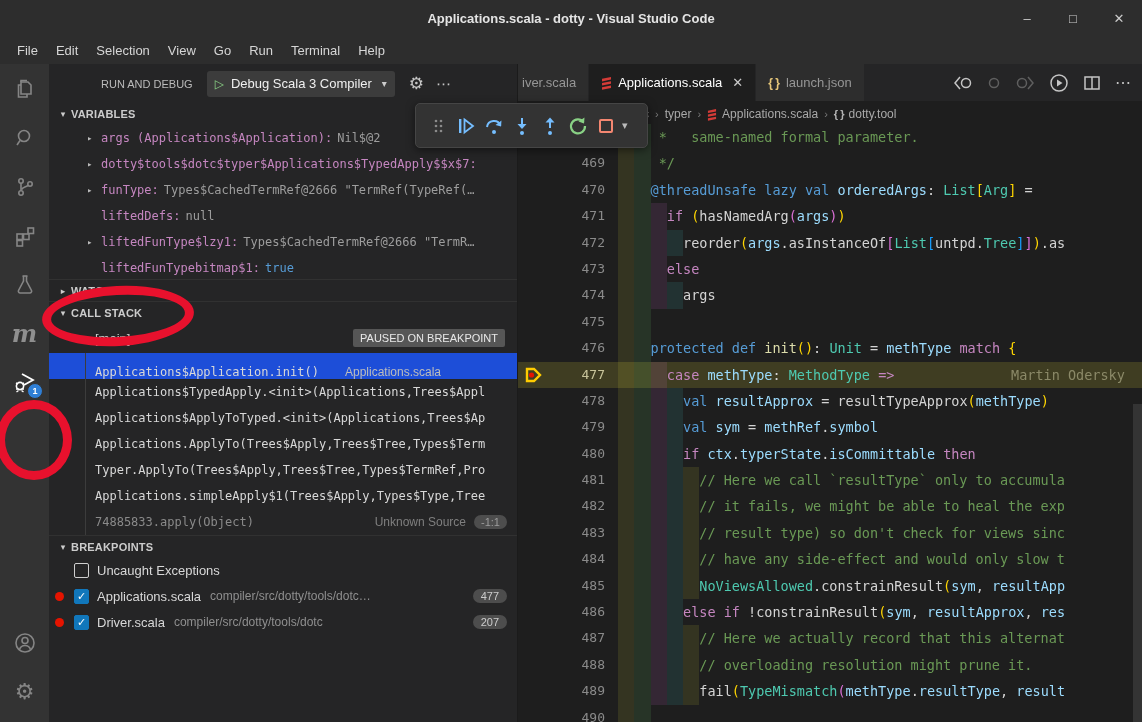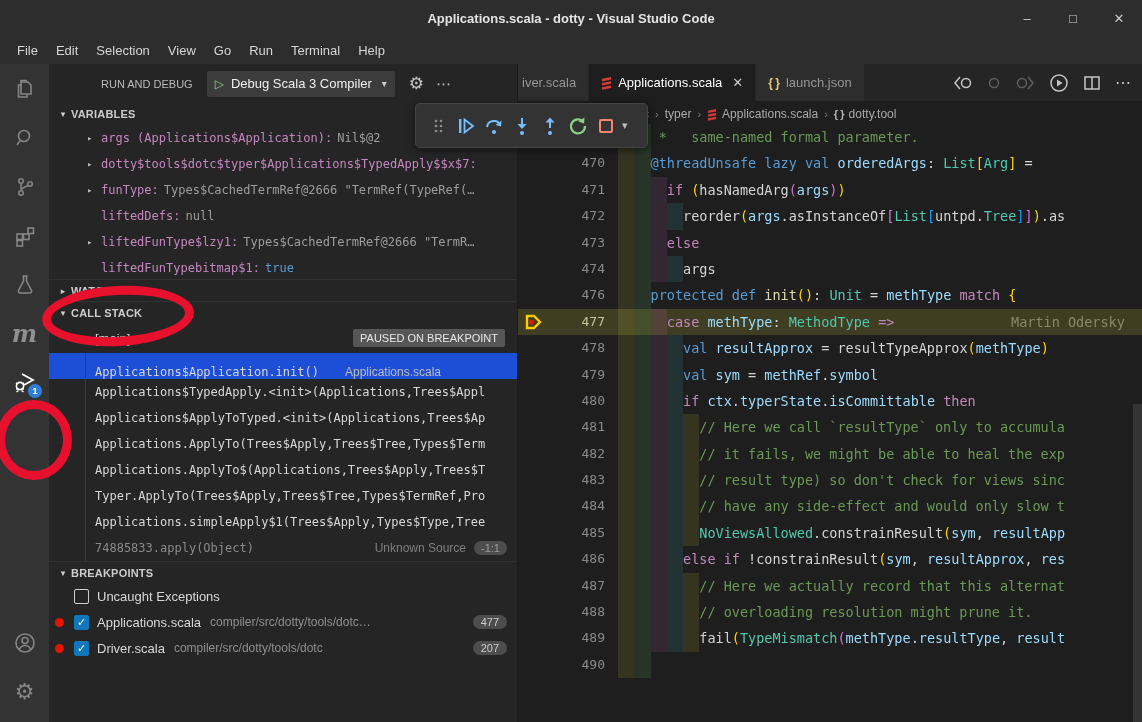--- a/index.html
+++ b/index.html
@@ -282,23 +282,20 @@
           <span class="frame-file">Applications.scala</span>
         </div>
         <div class="frame-row">
           <span class="frame-label">Applications$TypedApply.&lt;init&gt;(Applications,Trees$Appl</span>
         </div>
         <div class="frame-row">
           <span class="frame-label">Applications$ApplyToTyped.&lt;init&gt;(Applications,Trees$Ap</span>
         </div>
         <div class="frame-row">
           <span class="frame-label">Applications.ApplyTo(Trees$Apply,Trees$Tree,Types$Term</span>
-        </div>
-        <div class="frame-row">
-          <span class="frame-label">Applications.ApplyTo$(Applications,Trees$Apply,Trees$T</span>
         </div>
         <div class="frame-row">
           <span class="frame-label">Typer.ApplyTo(Trees$Apply,Trees$Tree,Types$TermRef,Pro</span>
         </div>
         <div class="frame-row">
           <span class="frame-label">Applications.simpleApply$1(Trees$Apply,Types$Type,Tree</span>
         </div>
         <div class="frame-row dim">
           <span class="frame-label">74885833.apply(Object)</span>
           <span class="frame-file">Unknown Source</span>
@@ -413,38 +410,46 @@
         <span class="bc-braces">{ }</span>
         <span class="bc-item">dotty.tool</span>
       </div>
 
     <div class="code" style="margin-top: -3px;">
         <div class="code-line">
           <div class="gutter">468</div>
           <div class="content"><span class="ind" style="background: rgba(255, 255, 64, 0.1);"></span><span class="ind" style="background: rgba(127, 255, 127, 0.1);"></span><span style="color: rgb(106, 153, 85);"> *   same-named formal parameter.</span></div>
         </div>
         <div class="code-line">
+          <div class="gutter">469</div>
+          <div class="content"><span class="ind" style="background: rgba(255, 255, 64, 0.1);"></span><span class="ind" style="background: rgba(127, 255, 127, 0.1);"></span><span style="color: rgb(106, 153, 85);"> */</span></div>
+        </div>
+        <div class="code-line">
           <div class="gutter">470</div>
           <div class="content"><span class="ind" style="background: rgba(255, 255, 64, 0.1);"></span><span class="ind" style="background: rgba(127, 255, 127, 0.1);"></span><span style="color: rgb(86, 156, 214);">@threadUnsafe</span><span style="color: rgb(212, 212, 212);"> </span><span style="color: rgb(86, 156, 214);">lazy</span><span style="color: rgb(212, 212, 212);"> </span><span style="color: rgb(86, 156, 214);">val</span><span style="color: rgb(212, 212, 212);"> </span><span style="color: rgb(156, 220, 254);">orderedArgs</span><span style="color: rgb(212, 212, 212);">: </span><span style="color: rgb(78, 201, 176);">List</span><span style="color: rgb(255, 214, 2);">[</span><span style="color: rgb(78, 201, 176);">Arg</span><span style="color: rgb(255, 214, 2);">]</span><span style="color: rgb(212, 212, 212);"> =</span></div>
         </div>
         <div class="code-line">
           <div class="gutter">471</div>
           <div class="content"><span class="ind" style="background: rgba(255, 255, 64, 0.1);"></span><span class="ind" style="background: rgba(127, 255, 127, 0.1);"></span><span class="ind" style="background: rgba(255, 127, 255, 0.1);"></span><span style="color: rgb(197, 134, 192);">if</span><span style="color: rgb(212, 212, 212);"> </span><span style="color: rgb(255, 214, 2);">(</span><span style="color: rgb(212, 212, 212);">hasNamedArg</span><span style="color: rgb(218, 112, 214);">(</span><span style="color: rgb(156, 220, 254);">args</span><span style="color: rgb(218, 112, 214);">)</span><span style="color: rgb(255, 214, 2);">)</span></div>
         </div>
         <div class="code-line">
           <div class="gutter">472</div>
           <div class="content"><span class="ind" style="background: rgba(255, 255, 64, 0.1);"></span><span class="ind" style="background: rgba(127, 255, 127, 0.1);"></span><span class="ind" style="background: rgba(255, 127, 255, 0.1);"></span><span class="ind" style="background: rgba(79, 236, 236, 0.1);"></span><span style="color: rgb(212, 212, 212);">reorder</span><span style="color: rgb(255, 214, 2);">(</span><span style="color: rgb(156, 220, 254);">args</span><span style="color: rgb(212, 212, 212);">.</span><span style="color: rgb(212, 212, 212);">asInstanceOf</span><span style="color: rgb(218, 112, 214);">[</span><span style="color: rgb(78, 201, 176);">List</span><span style="color: rgb(23, 159, 255);">[</span><span style="color: rgb(212, 212, 212);">untpd</span><span style="color: rgb(212, 212, 212);">.</span><span style="color: rgb(78, 201, 176);">Tree</span><span style="color: rgb(23, 159, 255);">]</span><span style="color: rgb(218, 112, 214);">]</span><span style="color: rgb(255, 214, 2);">)</span><span style="color: rgb(212, 212, 212);">.</span><span style="color: rgb(212, 212, 212);">as</span></div>
         </div>
         <div class="code-line">
           <div class="gutter">473</div>
           <div class="content"><span class="ind" style="background: rgba(255, 255, 64, 0.1);"></span><span class="ind" style="background: rgba(127, 255, 127, 0.1);"></span><span class="ind" style="background: rgba(255, 127, 255, 0.1);"></span><span style="color: rgb(197, 134, 192);">else</span></div>
         </div>
         <div class="code-line">
           <div class="gutter">474</div>
           <div class="content"><span class="ind" style="background: rgba(255, 255, 64, 0.1);"></span><span class="ind" style="background: rgba(127, 255, 127, 0.1);"></span><span class="ind" style="background: rgba(255, 127, 255, 0.1);"></span><span class="ind" style="background: rgba(79, 236, 236, 0.1);"></span><span style="color: rgb(212, 212, 212);">args</span></div>
+        </div>
+        <div class="code-line">
+          <div class="gutter">475</div>
+          <div class="content"><span class="ind" style="background: rgba(255, 255, 64, 0.1);"></span><span class="ind" style="background: rgba(127, 255, 127, 0.1);"></span></div>
         </div>
         <div class="code-line">
           <div class="gutter">476</div>
           <div class="content"><span class="ind" style="background: rgba(255, 255, 64, 0.1);"></span><span class="ind" style="background: rgba(127, 255, 127, 0.1);"></span><span style="color: rgb(86, 156, 214);">protected</span><span style="color: rgb(212, 212, 212);"> </span><span style="color: rgb(86, 156, 214);">def</span><span style="color: rgb(212, 212, 212);"> </span><span style="color: rgb(220, 220, 170);">init</span><span style="color: rgb(255, 214, 2);">()</span><span style="color: rgb(212, 212, 212);">: </span><span style="color: rgb(78, 201, 176);">Unit</span><span style="color: rgb(212, 212, 212);"> = </span><span style="color: rgb(156, 220, 254);">methType</span><span style="color: rgb(212, 212, 212);"> </span><span style="color: rgb(197, 134, 192);">match</span><span style="color: rgb(212, 212, 212);"> </span><span style="color: rgb(255, 214, 2);">{</span></div>
         </div>
         <div class="code-line cur">
           <div class="gutter">477<span class="dbg-arrow"><svg width="17" height="18" viewBox="0 0 17 18">
                 <path d="M2 3 h7 l6 6 -6 6 h-7 z" fill="none" stroke="#ffcc00" stroke-width="2.4"></path>
                 <circle cx="6.5" cy="9" r="2.6" fill="#e51400"></circle>
               </svg></span></div>

